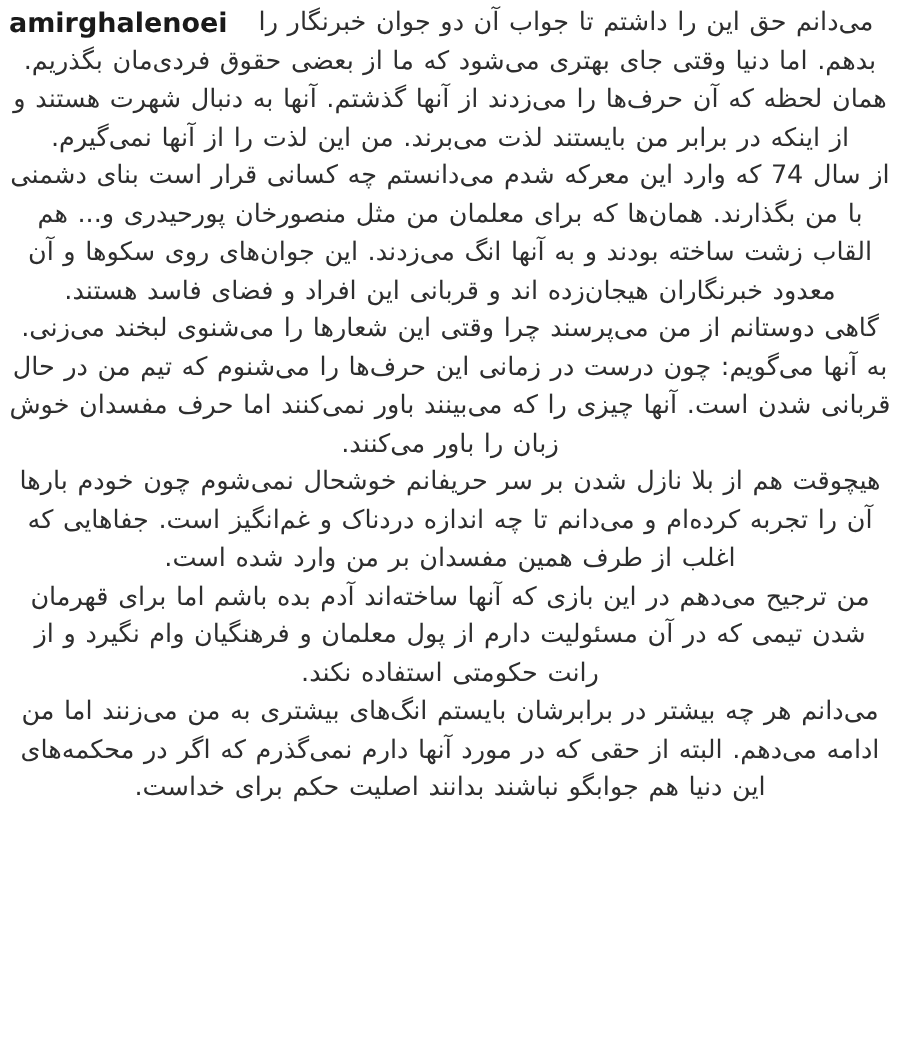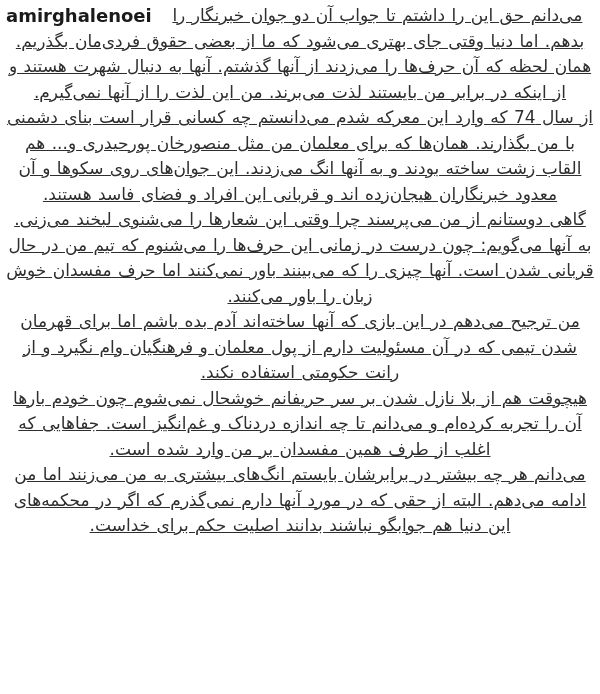--- a/index.html
+++ b/index.html
@@ -11,21 +11,20 @@
     width: 600px;
     height: 694px;
     overflow: hidden;
     font-family: "DejaVu Sans", sans-serif;
   }
   .post {
     box-sizing: border-box;
     width: 600px;
     padding: 3px 6px 4px 6px;
     color: #2e2e2e;
-    text-decoration: underline;
   }
   .caption-p {
     margin: 0;
     direction: rtl;
     unicode-bidi: plaintext;
     text-align: center;
     font-size: 17px;
     line-height: 25.5px;
     word-spacing: 1px;
     color: #2e2e2e;
@@ -51,21 +50,21 @@
     <span class="username">amirghalenoei</span>
     <span>می‌دانم حق این را داشتم تا جواب آن دو جوان خبرنگار را بدهم. اما دنیا وقتی جای بهتری می‌شود که ما از بعضی حقوق فردی‌مان بگذریم. همان لحظه که آن حرف‌ها را می‌زدند از آنها گذشتم. آنها به دنبال شهرت هستند و از اینکه در برابر من بایستند لذت می‌برند. من این لذت را از آنها نمی‌گیرم.</span>
   </p>
   <p class="caption-p">
     <span>از سال 74 که وارد این معرکه شدم می‌دانستم چه کسانی قرار است بنای دشمنی با من بگذارند. همان‌ها که برای معلمان من مثل منصورخان پورحیدری و... هم القاب زشت ساخته بودند و به آنها انگ می‌زدند. این جوان‌های روی سکوها و آن معدود خبرنگاران هیجان‌زده اند و قربانی این افراد و فضای فاسد هستند.</span>
   </p>
   <p class="caption-p">
     <span>گاهی دوستانم از من می‌پرسند چرا وقتی این شعارها را می‌شنوی لبخند می‌زنی. به آنها می‌گویم: چون درست در زمانی این حرف‌ها را می‌شنوم که تیم من در حال قربانی شدن است. آنها چیزی را که می‌بینند باور نمی‌کنند اما حرف مفسدان خوش زبان را باور می‌کنند.</span>
   </p>
   <p class="caption-p">
-    <span>من ترجیح می‌دهم در این بازی که آنها ساخته‌اند آدم بده باشم اما برای قهرمان شدن تیمی که در آن مسئولیت دارم از پول معلمان و فرهنگیان وام نگیرد و از رانت حکومتی استفاده نکند.</span>
+    <span>هیچوقت هم از بلا نازل شدن بر سر حریفانم خوشحال نمی‌شوم چون خودم بارها آن را تجربه کرده‌ام و می‌دانم تا چه اندازه دردناک و غم‌انگیز است. جفاهایی که اغلب از طرف همین مفسدان بر من وارد شده است.</span>
   </p>
   <p class="caption-p">
-    <span>هیچوقت هم از بلا نازل شدن بر سر حریفانم خوشحال نمی‌شوم چون خودم بارها آن را تجربه کرده‌ام و می‌دانم تا چه اندازه دردناک و غم‌انگیز است. جفاهایی که اغلب از طرف همین مفسدان بر من وارد شده است.</span>
+    <span>من ترجیح می‌دهم در این بازی که آنها ساخته‌اند آدم بده باشم اما برای قهرمان شدن تیمی که در آن مسئولیت دارم از پول معلمان و فرهنگیان وام نگیرد و از رانت حکومتی استفاده نکند.</span>
   </p>
   <p class="caption-p">
     <span>می‌دانم هر چه بیشتر در برابرشان بایستم انگ‌های بیشتری به من می‌زنند اما من ادامه می‌دهم. البته از حقی که در مورد آنها دارم نمی‌گذرم که اگر در محکمه‌های این دنیا هم جوابگو نباشند بدانند اصلیت حکم برای خداست.</span>
   </p>
 </div>
 
 </body></html>

